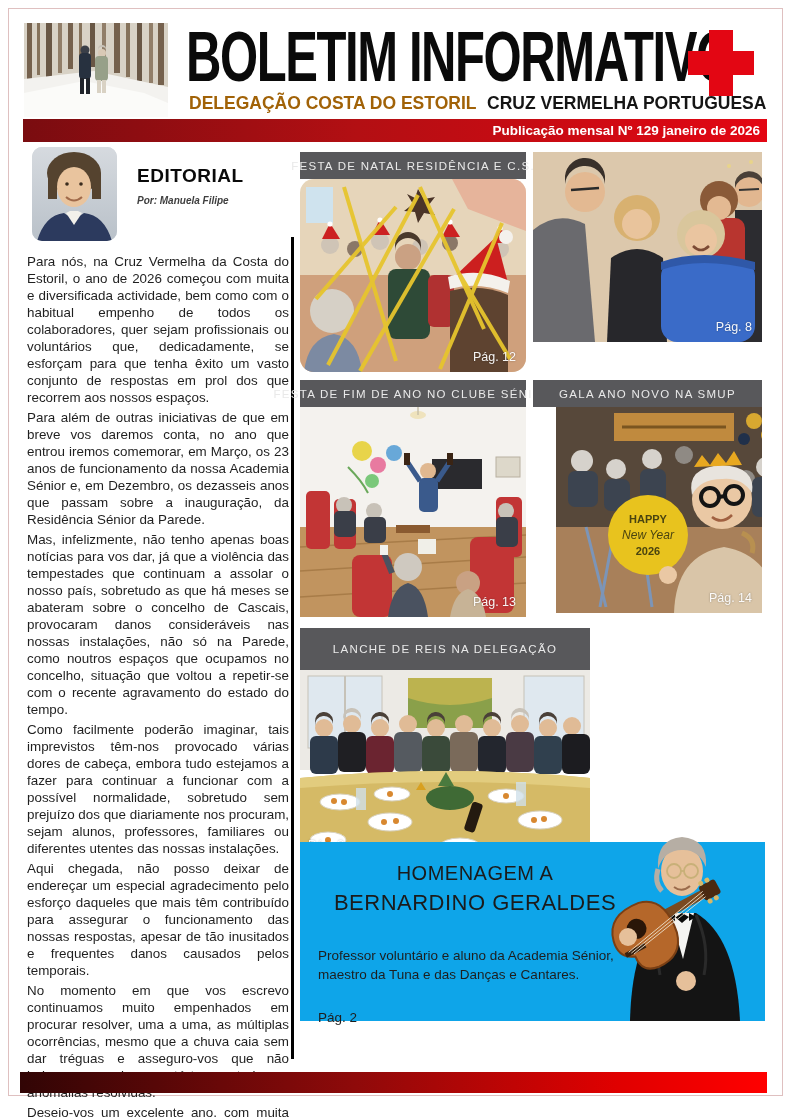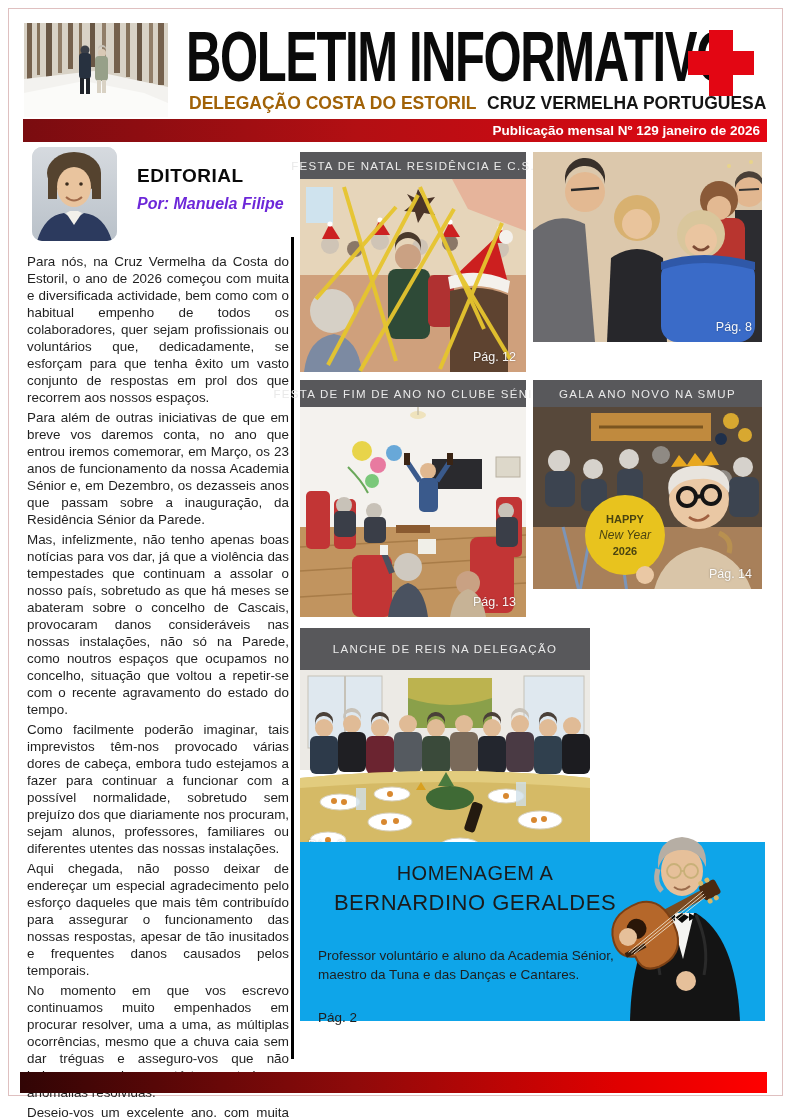--- a/index.html
+++ b/index.html
@@ -21,22 +21,22 @@
   .issue-bar{position:absolute;left:23px;top:119px;width:744px;height:23px;
              background:linear-gradient(90deg,#7a0c10 0%,#b30f13 45%,#e30613 100%);
              color:#fff;font-size:13.5px;font-weight:bold;text-align:right;
              line-height:23px;padding-right:7px;box-sizing:border-box;}
 
   
   .ed-photo{position:absolute;left:32px;top:147px;width:85px;height:94px;border-radius:10px;
             overflow:hidden;}
   .ed-head{position:absolute;left:137px;top:165px;font-size:19px;font-weight:bold;
            letter-spacing:.5px;color:#0a0a0a;}
-  .ed-byline{position:absolute;left:137px;top:195px;font-size:16px;font-weight:bold;
-             font-style:italic;color:#6d28d9;}
+  .ed-byline{position:absolute;left:137px;top:195px;font-size:10px;font-weight:bold;
+             font-style:italic;color:#404040;}
   .ed-text{position:absolute;left:24px;top:250px;width:268px;font-size:13.4px;line-height:17px;
            color:#1f1f1f;text-align:justify;hyphens:auto;}
   .ed-text p{margin:3px;}
   .divider{position:absolute;left:291px;top:237px;width:3px;height:822px;background:#000;}
 
   
   .card{position:absolute;}
   .card-h{background:#58585b;color:#e9e9e9;font-size:11.5px;letter-spacing:1.3px;
           display:flex;align-items:center;justify-content:center;white-space:nowrap;}
   .card-ph{position:relative;overflow:hidden;}
@@ -153,21 +153,21 @@
     <p>Como facilmente poderão imaginar, tais imprevistos têm-nos provocado várias dores de cabeça, embora tudo estejamos a fazer para continuar a funcionar com a possível normalidade, sobretudo sem prejuízo dos que diariamente nos procuram, sejam alunos, professores, familiares ou diferentes utentes das nossas instalações.</p>
     <p>Aqui chegada, não posso deixar de endereçar um especial agradecimento pelo esforço daqueles que mais têm contribuído para assegurar o funcionamento das nossas respostas, apesar de tão inusitados e frequentes danos causados pelos temporais.</p>
     <p>No momento em que vos escrevo continuamos muito empenhados em procurar resolver, uma a uma, as múltiplas ocorrências, mesmo que a chuva caia sem dar tréguas e asseguro-vos que não baixaremos os braços até termos todas as anomalias resolvidas.</p>
     <p>Desejo-vos um excelente ano, com muita Saúde e Paz.</p>
   </div>
 
   <div class="divider"></div>
 
   <div class="card" style="left:300px;top:152px;width:226px;">
     <div class="card-h" style="height:27px;">FESTA DE NATAL RESIDÊNCIA E C.S.</div>
-    <div class="card-ph" style="height:193px;">
+    <div class="card-ph" style="height:193px;border-radius:14px;">
       <svg width="226" height="193" viewBox="0 0 226 193" preserveAspectRatio="none">
         <rect width="226" height="193" fill="#e6d5ba"></rect>
         <rect y="96" width="226" height="97" fill="#cfa07c"></rect>
         <rect x="6" y="8" width="27" height="36" fill="#cfe3ee"></rect>
         <polygon points="152,0 226,0 226,52 168,30" fill="#e6b49b"></polygon>
         <path d="M118,10 l6,10 11,-2 -7,9 7,9 -11,-2 -6,10 -3,-11 -11,-1 9,-7 -6,-10 8,4 z" fill="#4a3428"></path>
         <g fill="#cfc4b6">
           <circle cx="30" cy="66" r="9"></circle>
             <circle cx="80" cy="62" r="9"></circle>
           <circle cx="120" cy="68" r="8"></circle>
@@ -311,21 +311,21 @@
         <rect x="80" y="138" width="8" height="10" fill="#f2f2ee"></rect>
         <circle cx="168" cy="176" r="12" fill="#c9a183"></circle>
         <path d="M150,210 q4,-24 18,-28 q14,4 18,28 z" fill="#c7b396"></path>
       </svg>
       <div class="pref br">Pág. 13</div>
     </div>
   </div>
 
   <div class="card" style="left:533px;top:380px;width:229px;">
     <div class="card-h" style="height:27px;">GALA ANO NOVO NA SMUP</div>
-    <div class="card-ph" style="height:182px;">
+    <div class="card-ph" style="height:206px;margin-left:23px;">
       <svg width="229" height="206" viewBox="0 0 229 206" preserveAspectRatio="none">
         <rect width="229" height="206" fill="#57483a"></rect>
         <rect y="120" width="229" height="86" fill="#a8805a"></rect>
         <rect x="58" y="6" width="120" height="28" fill="#c08a3e"></rect>
         <g stroke="#7a5520" stroke-width="3">
             <line x1="66" y1="20" x2="170" y2="20"></line>
           </g>
         <g fill="#d8a830">
             <circle cx="198" cy="14" r="8"></circle>
             <circle cx="212" cy="28" r="7"></circle>

